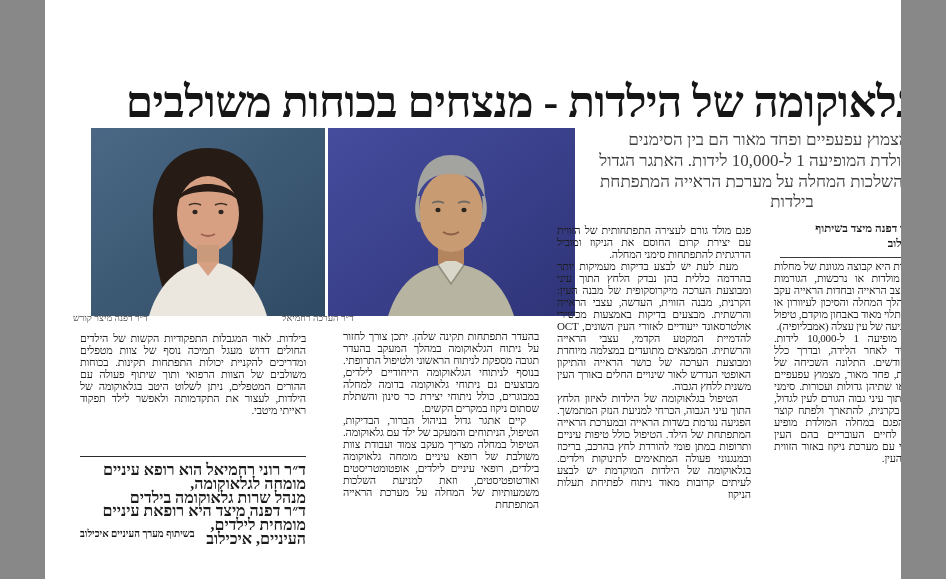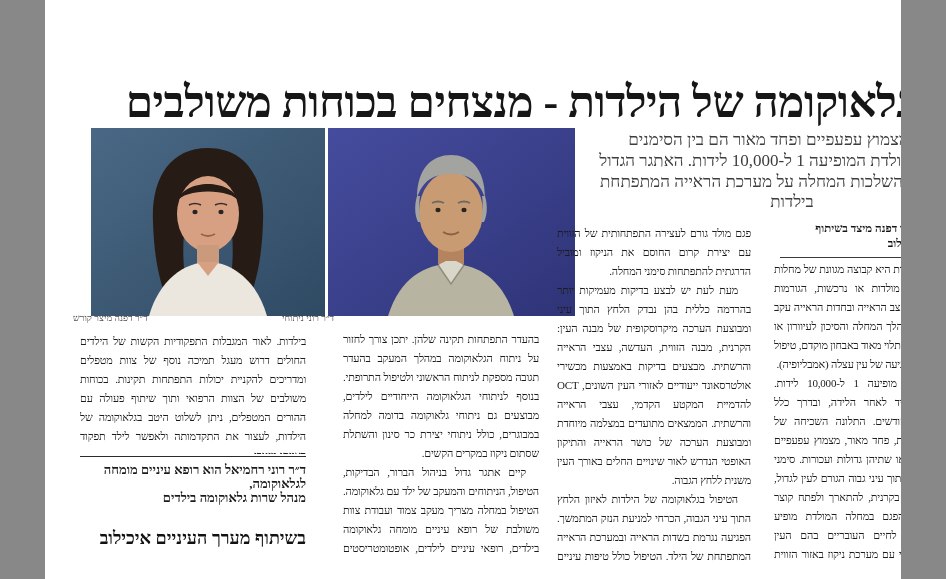--- a/index.html
+++ b/index.html
@@ -26,37 +26,37 @@
   }
   .photo{position:absolute;}
   .photo svg{display:block;}
   .photo-caption{
     position:absolute;font-size:9.5px;color:#4d4d4d;white-space:nowrap;text-align:center;
   }
   .cap-left{top:313px;left:28px;}
   .cap-right{top:313px;left:237px;}
   .col{
     position:absolute;overflow:hidden;text-align:justify;
-    font-size:11px;line-height:19px;letter-spacing:-0.2px;color:#1c1c1c;
+    font-size:11px;line-height:12px;letter-spacing:-0.2px;color:#1c1c1c;
   }
   .col p{margin:0;padding:0;}
   .col p.ind{text-indent:13px;}
   .col1{left:729px;top:260px;width:217px;height:302px;}
   .col2{left:512px;top:224px;width:194px;height:338px;}
   .col3{left:298px;top:330px;width:196px;height:232px;}
   .col4{left:35px;top:332px;width:226px;height:122px;}
   .bio{
     position:absolute;left:35px;top:456px;width:226px;
     border-top:1px solid #2b2b2b;padding-top:6px;
-    font-weight:700;font-size:13px;line-height:13.8px;
+    font-weight:700;font-size:16px;line-height:13.8px;
     text-align:right;color:#1a1a1a;
   }
   .credit{
     position:absolute;left:35px;top:528px;width:226px;
-    text-align:right;font-weight:700;font-size:18px;color:#111;
+    text-align:left;font-weight:700;font-size:10px;color:#111;
   }
 </style>
 </head>
 <body>
 
 <div class="page">
 
   <h1 class="headline">גלאוקומה של הילדות - מנצחים בכוחות משולבים</h1>
 
   <div class="subhead">דמעת, מצמוץ עפעפיים ופחד מאור הם בין הסימנים לגלאוקומה מולדת המופיעה 1 ל-10,000 לידות. האתגר הגדול הוא במניעת השלכות המחלה על מערכת הראייה המתפתחת בילדות</div>
@@ -107,21 +107,21 @@
       <ellipse cx="110" cy="82" rx="2.6" ry="2.2" fill="#2b241f"></ellipse>
       <ellipse cx="136" cy="82" rx="2.6" ry="2.2" fill="#2b241f"></ellipse>
       <path d="M104,75 Q110,72 116,75" stroke="#6d6a64" stroke-width="1.8" fill="none"></path>
       <path d="M130,75 Q136,72 142,75" stroke="#6d6a64" stroke-width="1.8" fill="none"></path>
       <path d="M115,104 Q123,109 131,104" stroke="#8c5f46" stroke-width="1.8" fill="none"></path>
       <path d="M60,188 C72,150 97,136 123,136 C149,136 174,150 186,188 Z" fill="#b7b5a1"></path>
       <path d="M110,137 L123,156 L136,137 L128,133 L118,133 Z" fill="#d9d7c9"></path>
       <path d="M110,137 L123,156 L136,137" stroke="#8f8d7b" stroke-width="1.5" fill="none"></path>
     </svg>
   </div>
-  <div class="photo-caption cap-right">ד״ר רוני ניתוחי</div>
+  <div class="photo-caption cap-right">ד״ר הערכה רחמיאל</div>
 
   <div class="col col1">
     <p class="ind">גלאוקומה של הילדות היא קבוצה מגוונת של מחלות עיניים לא שכיחות, מולדות או נרכשות, הגורמות לפגיעה משמעותית בעצב הראייה ובחדות הראייה עקב לחץ תוך עיני גבוה. מהלך המחלה והסיכון לעיוורון או הסיכוי להצלת הראייה תלוי מאוד באבחון מוקדם, טיפול מוצלח בלחץ הגבוה ומניעה של עין עצלה (אמבליופיה).</p>
     <p class="ind">גלאוקומה מולדת מופיעה 1 ל-10,000 לידות. לעיתים מאובחנת מיד לאחר הלידה, ובדרך כלל בממוצע בגיל 6-8 חודשים. התלונה השכיחה של ההורים היא של דמעת, פחד מאור, מצמוץ עפעפיים ומראה של עין אחת או שתיהן גדולות ועכורות. סימני המחלה נובעים מלחץ תוך עיני גבוה הגורם לעין לגדול, לפתח בצקת ועכירות בקרנית, להתארך ולפתח קוצר ראייה ועין עצלה. הפגם במחלה המולדת מופיע בחודשים הראשונים לחיים העובריים בהם העין מתפתחת למבנה כדורי עם מערכת ניקוז באזור הזווית שבין הקרנית לקשתית העין.</p>
   </div>
 
   <div class="col col2">
     <p>פגם מולד גורם לעצירה התפתחותית של הזווית עם יצירת קרום החוסם את הניקוז ומוביל הדרגתית להתפתחות סימני המחלה.</p>
     <p class="ind">מעת לעת יש לבצע בדיקות מעמיקות יותר בהרדמה כללית בהן נבדק הלחץ התוך עיני ומבוצעת הערכה מיקרוסקופית של מבנה העין: הקרנית, מבנה הזווית, העדשה, עצבי הראייה והרשתית. מבצעים בדיקות באמצעות מכשירי אולטרסאונד ייעודיים לאזורי העין השונים, OCT להדמיית המקטע הקדמי, עצבי הראייה והרשתית. הממצאים מתועדים במצלמה מיוחדת ומבוצעת הערכה של כושר הראייה והתיקון האופטי הנדרש לאור שינויים החלים באורך העין משנית ללחץ הגבוה.</p>
     <p class="ind">הטיפול בגלאוקומה של הילדות לאיזון הלחץ התוך עיני הגבוה, הכרחי למניעת הנזק המתמשך. הפגיעה נגרמת בשדות הראייה ובמערכת הראייה המתפתחת של הילד. הטיפול כולל טיפות עיניים ותרופות במתן פומי להורדת לחץ בהרכב, בריכוז ובמנגנוני פעולה המתאימים לתינוקות וילדים. בגלאוקומה של הילדות המוקדמת יש לבצע לעיתים קרובות מאוד ניתוח לפתיחת תעלות הניקוז</p>
@@ -132,17 +132,19 @@
     <p class="ind">קיים אתגר גדול בניהול הברור, הבדיקות, הטיפול, הניתוחים והמעקב של ילד עם גלאוקומה. הטיפול במחלה מצריך מעקב צמוד ועבודת צוות משולבת של רופא עיניים מומחה גלאוקומה בילדים, רופאי עיניים לילדים, אופטומטריסטים ואורטופטיסטים, וזאת למניעת השלכות משמעותיות של המחלה על מערכת הראייה המתפתחת</p>
   </div>
 
   <div class="col col4">
     <p>בילדות. לאור המגבלות התפקודיות הקשות של הילדים החולים דרוש מעגל תמיכה נוסף של צוות מטפלים ומדריכים להקניית יכולות התפתחות תקינות. בכוחות משולבים של הצוות הרפואי ותוך שיתוף פעולה עם ההורים המטפלים, ניתן לשלוט היטב בגלאוקומה של הילדות, לעצור את התקדמותה ולאפשר לילד תפקוד ראייתי מיטבי.</p>
   </div>
 
   <div class="bio">
     <div>ד״ר רוני רחמיאל הוא רופא עיניים מומחה לגלאוקומה,</div>
     <div>מנהל שרות גלאוקומה בילדים</div>
+    <div>ד״ר דפנה מיצד היא רופאת עיניים מומחית לילדים,</div>
+    <div>העיניים, איכילוב</div>
   </div>
 
   <div class="credit">בשיתוף מערך העיניים איכילוב</div>
 
 </div>
 
 </body></html>

